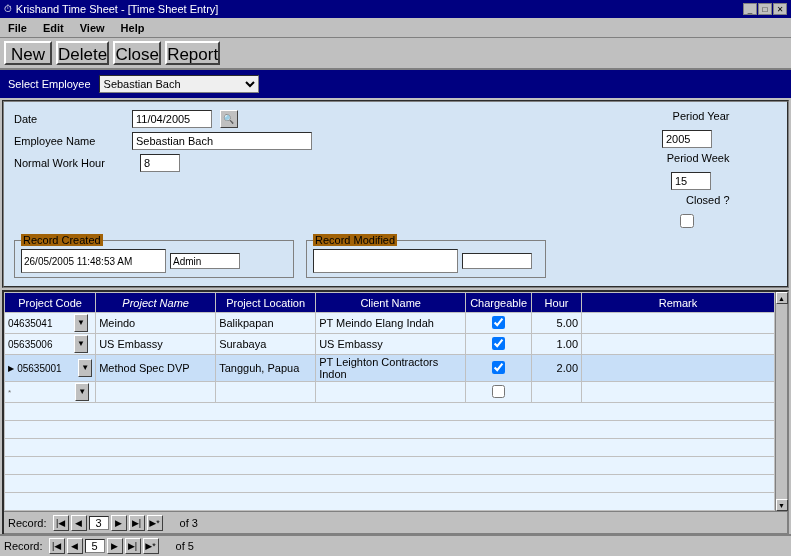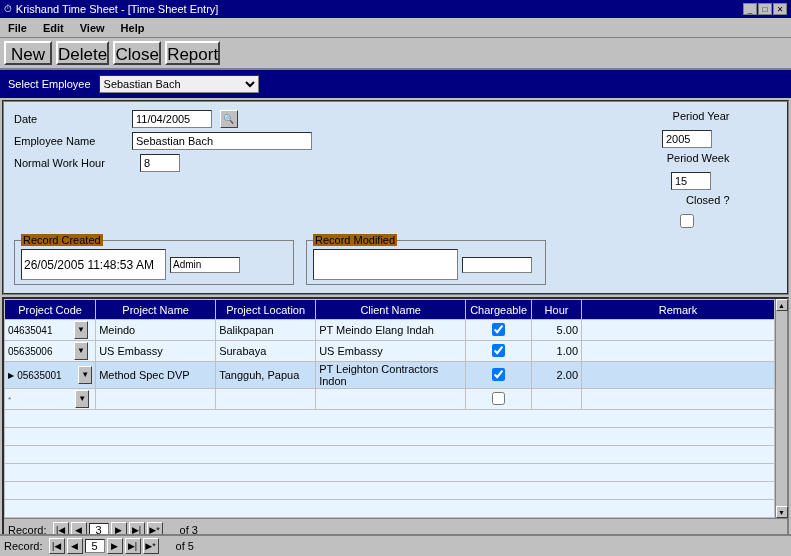--- a/index.html
+++ b/index.html
@@ -125,21 +125,21 @@
     .record-group-legend {
       position: absolute;
       top: -7px;
       left: 6px;
       background: #a16207;
       padding: 0 2px;
       font-size: 11px;
     }
     .record-row { display: flex; gap: 4px; align-items: center; padding-top: 4px; }
 
-    .record-input-wide { width: 145px; height: 31px; font-size: 12px; background: white; border: 1px inset #808080; padding: 1px 2px; }
+    .record-input-wide { width: 145px; height: 24px; font-size: 10px; background: white; border: 1px inset #808080; padding: 1px 2px; }
     .record-input-short { width: 70px; height: 16px; font-size: 10px; background: white; border: 1px inset #808080; padding: 1px 2px; }
 
     .top-section {
       display: flex;
       gap: 8px;
       align-items: flex-start;
     }
     .left-form { flex: 1; }
     .right-form { min-width: 180px; }
     .data-table {
@@ -159,21 +159,21 @@
     .data-table td {
       border: 1px solid #c0c0c0;
       padding: 1px 3px;
       height: 18px;
       font-size: 11px;
       background: #e8f4ff;
     }
     .active-row td { background: #c8dff8; }
 
     .col-code { width: 80px; }
-    .col-name { width: 120px; }
+    .col-name { width: 120px; font-style: italic; }
     .col-loc { width: 100px; }
     .col-client { width: 150px; }
     .col-charge { width: 65px; text-align: center; }
     .col-hour { width: 50px; text-align: right; }
     .col-remark { width: auto; }
 
     .td-center { text-align: center; }
     .td-right { text-align: right; }
 
     .nav-bar {

